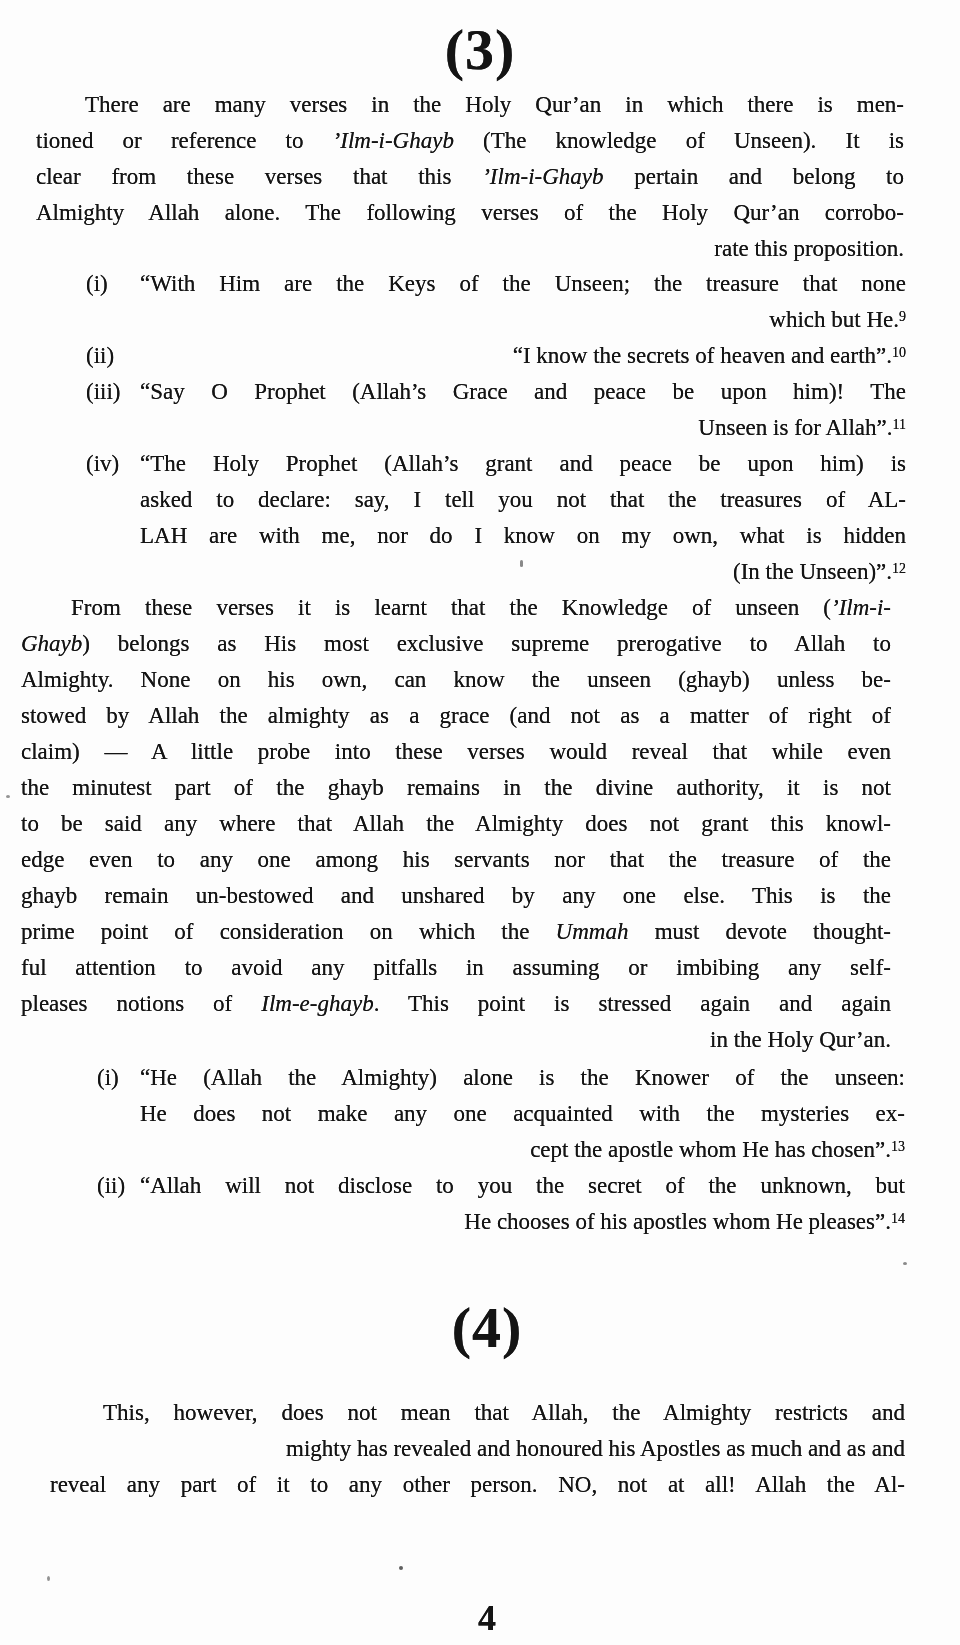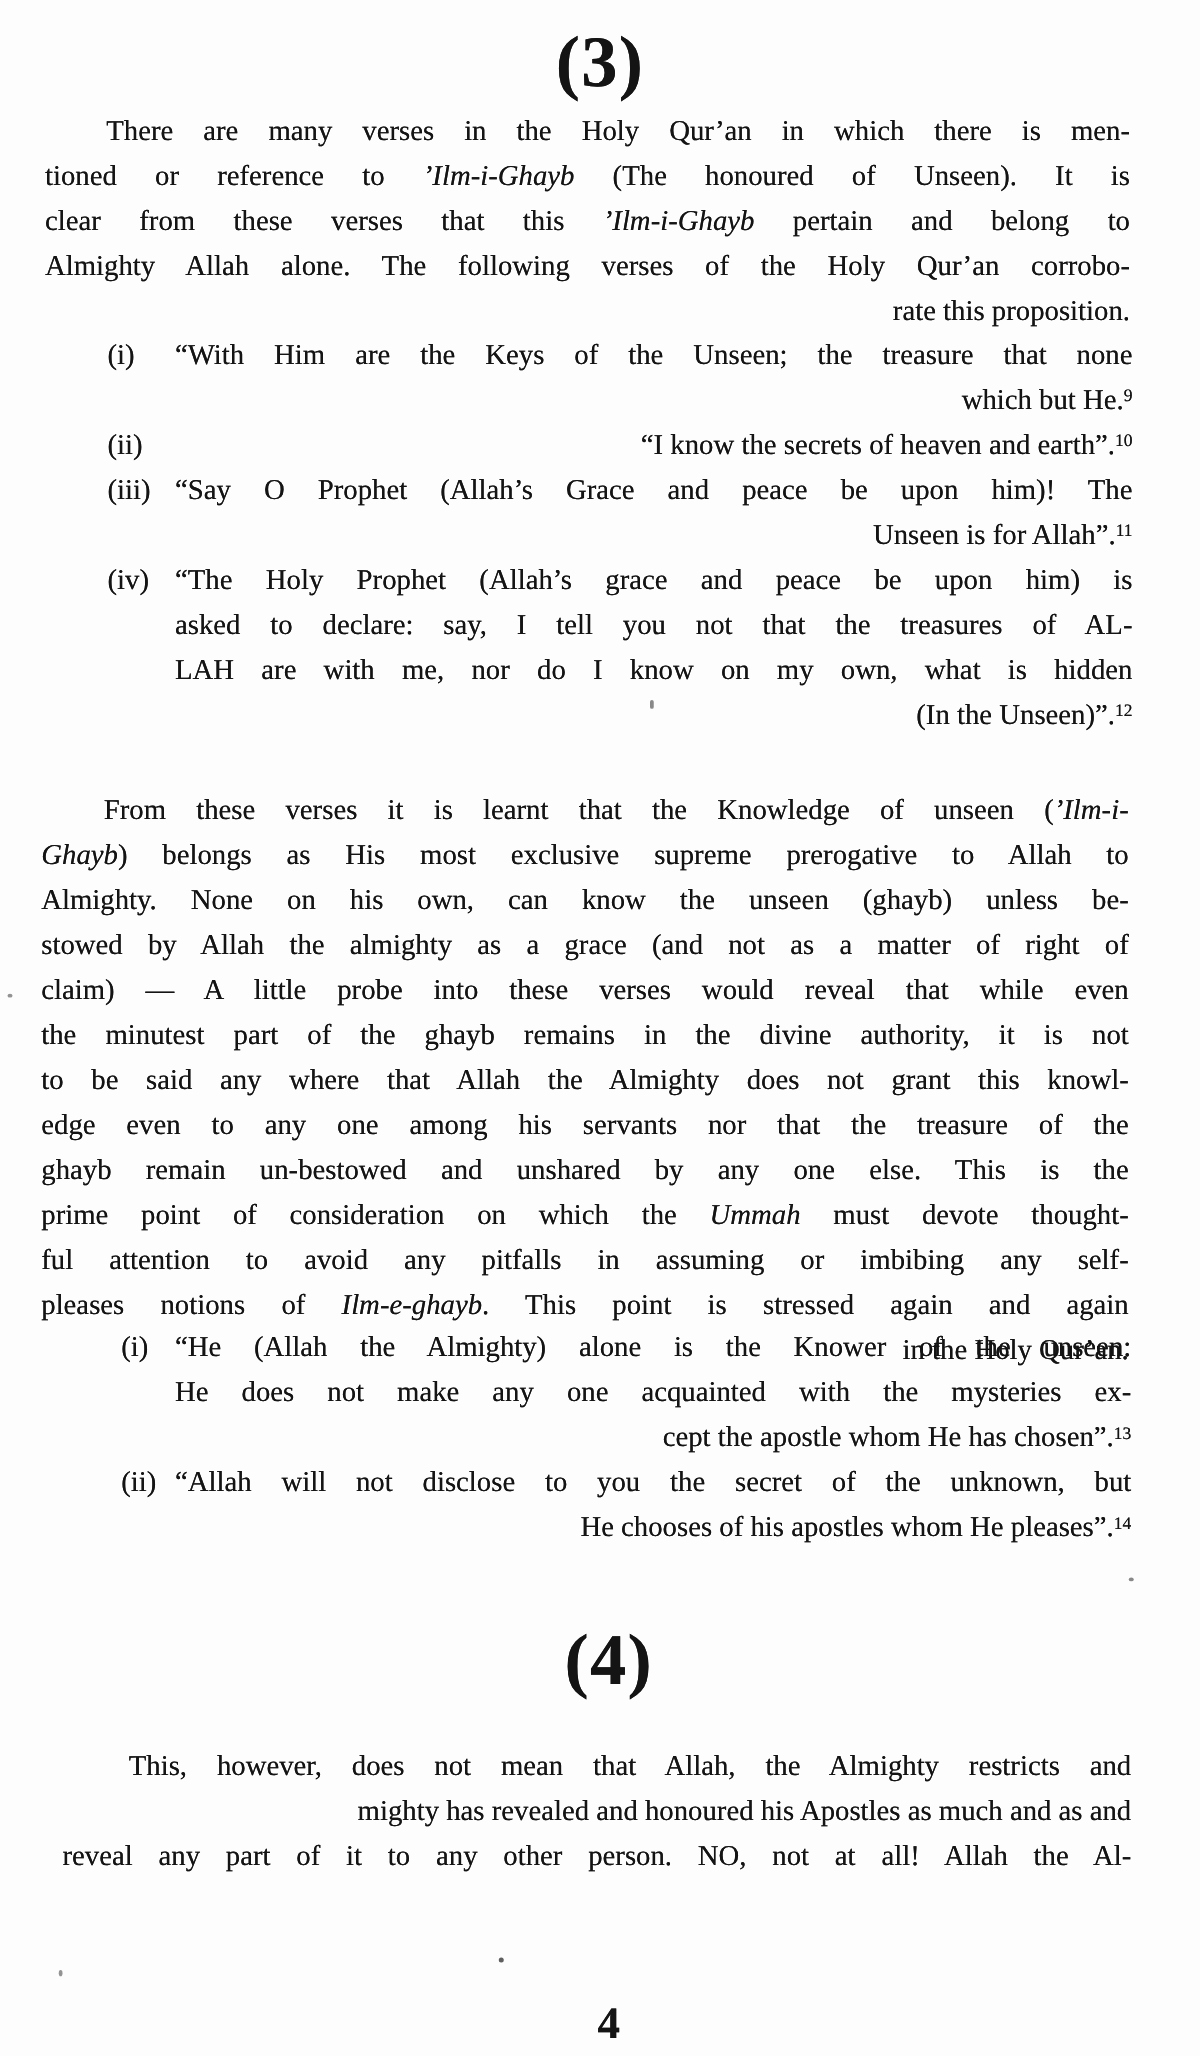--- a/index.html
+++ b/index.html
@@ -46,21 +46,21 @@
     top:0;
     font-size:23px;
     line-height:36px;
   }
   
   .block-0{top:20px;left:0;right:0;}                    
   .block-1{top:87px;left:36px;width:868px;}             
   .block-1 .ind{width:49px;}
   .block-2{top:266px;left:140px;width:766px;}           
   .block-2 .marker{left:-54px;}
-  .block-3{top:590px;left:33px;width:870px;margin-top:40px;}            
+  .block-3{top:590px;left:21px;width:870px;}            
   .block-3 .ind{width:50px;}
   .block-4{top:1060px;left:140px;width:765px;}          
   .block-4 .marker{left:-43px;}
   .block-5{top:1298px;left:0;right:0;padding-left:14px;}
   .block-6{top:1395px;left:50px;width:855px;}           
   .block-6 .ind{width:53px;}
   .page-number{
     position:absolute;
     top:1598px;left:0;right:0;
     text-align:center;
@@ -82,21 +82,21 @@
 <div class="sheet" style="background: rgb(253, 253, 253); color: rgb(20, 20, 20);">
   <div class="speck s1"></div>
   <div class="speck s2"></div>
   <div class="speck s3"></div>
   <div class="speck s4"></div>
   <div class="speck s5"></div>
   <div class="page-number">4</div>
 <div class="block block-0 heading">(3)</div>
     <div class="block block-1">
       <div class="line j"><span class="ind"></span><span>There are many verses in the Holy Qur’an in which there is men-</span></div>
-      <div class="line j"><span>tioned or reference to </span><i>’Ilm-i-Ghayb</i><span> (The honoured of Unseen). It is</span></div>
+      <div class="line j"><span>tioned or reference to </span><i>’Ilm-i-Ghayb</i><span> (The knowledge of Unseen). It is</span></div>
       <div class="line j"><span>clear from these verses that this </span><i>’Ilm-i-Ghayb</i><span> pertain and belong to</span></div>
       <div class="line j"><span>Almighty Allah alone. The following verses of the Holy Qur’an corrobo-</span></div>
       <div class="line"><span>rate this proposition.</span></div>
     </div>
     <div class="block block-2">
       <div class="item">
         <span class="marker">(i)</span>
         <div class="line j"><span>“With Him are the Keys of the Unseen; the treasure that none</span></div>
         <div class="line"><span>which but He.</span><sup>9</sup></div>
       </div>
@@ -104,21 +104,21 @@
         <span class="marker">(ii)</span>
         <div class="line"><span>“I know the secrets of heaven and earth”.</span><sup>10</sup></div>
       </div>
       <div class="item">
         <span class="marker">(iii)</span>
         <div class="line j"><span>“Say O Prophet (Allah’s Grace and peace be upon him)! The</span></div>
         <div class="line"><span>Unseen is for Allah”.</span><sup>11</sup></div>
       </div>
       <div class="item">
         <span class="marker">(iv)</span>
-        <div class="line j"><span>“The Holy Prophet (Allah’s grace and peace be upon him) is</span></div>
+        <div class="line j"><span>“The Holy Prophet (Allah’s grant and peace be upon him) is</span></div>
         <div class="line j"><span>asked to declare: say, I tell you not that the treasures of AL-</span></div>
         <div class="line j"><span>LAH are with me, nor do I know on my own, what is hidden</span></div>
         <div class="line"><span>(In the Unseen)”.</span><sup>12</sup></div>
       </div>
     </div>
     <div class="block block-3">
       <div class="line j"><span class="ind"></span><span>From these verses it is learnt that the Knowledge of unseen (</span><i>’Ilm-i-</i></div>
       <div class="line j"><i>Ghayb</i><span>) belongs as His most exclusive supreme prerogative to Allah to</span></div>
       <div class="line j"><span>Almighty. None on his own, can know the unseen (ghayb) unless be-</span></div>
       <div class="line j"><span>stowed by Allah the almighty as a grace (and not as a matter of right of</span></div>

